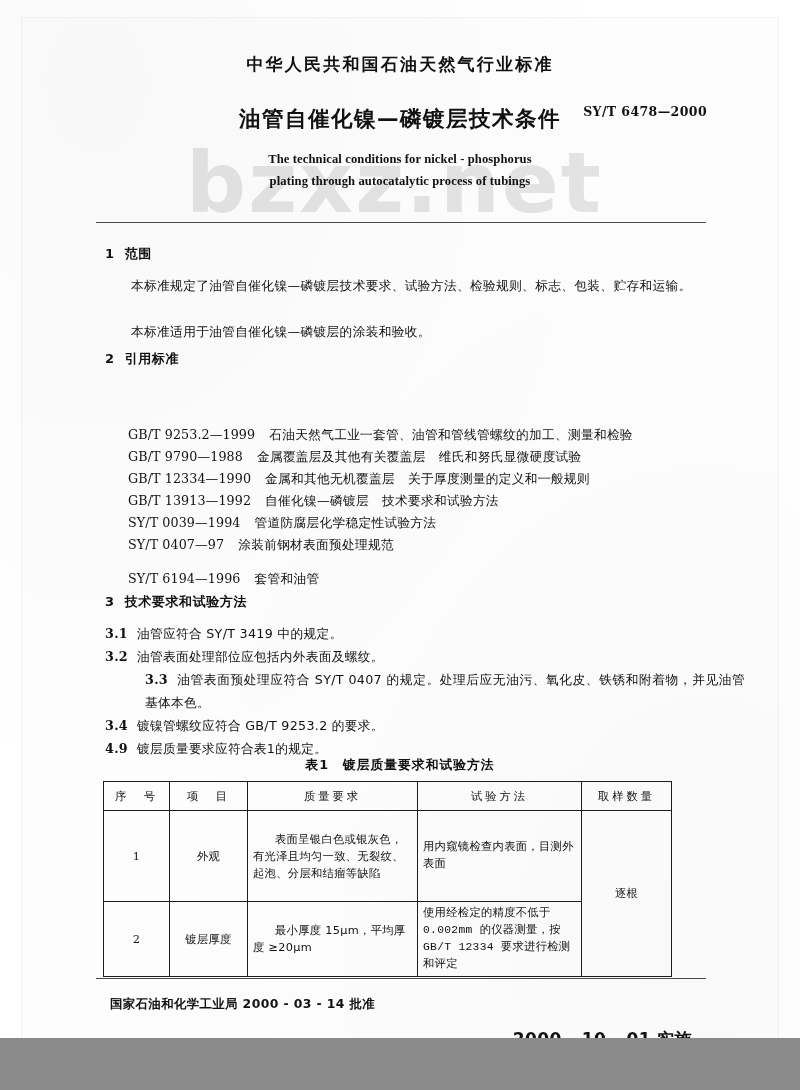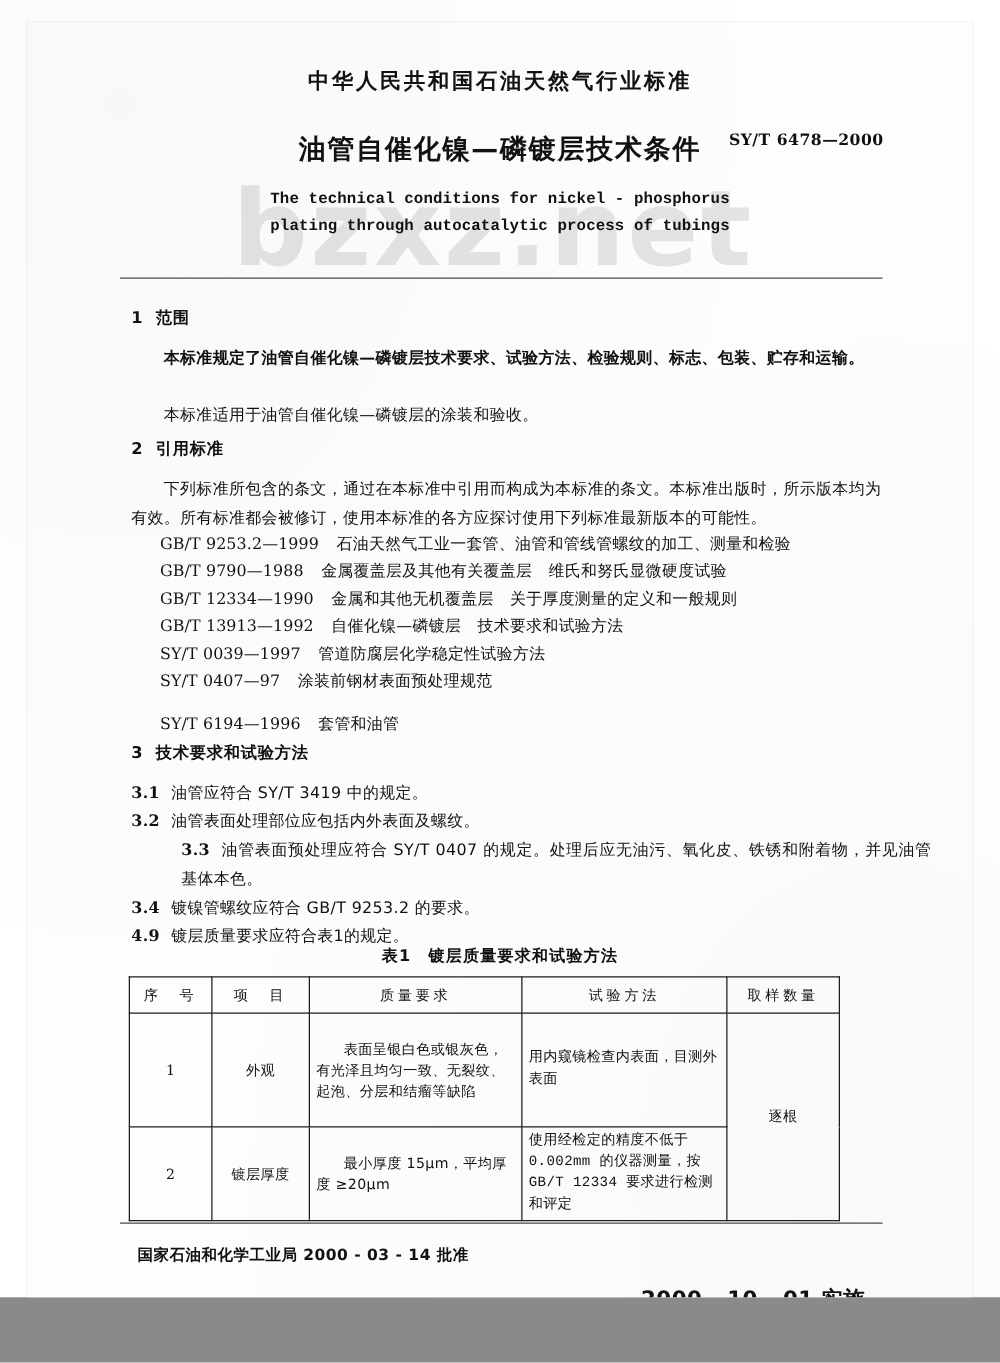--- a/index.html
+++ b/index.html
@@ -84,21 +84,21 @@
     text-align: center;
     font-size: 21.5px;
     font-weight: bold;
     letter-spacing: 1.5px;
   }
   .en-title {
     position: absolute;
     left: 0; right: 0;
     top: 148px;
     text-align: center;
-    font-family: Liberation Mono, monospace;
+    font-family: Liberation Serif, serif;
     font-size: 12.6px;
     font-weight: bold;
     line-height: 22px;
     letter-spacing: 0.1px;
   }
   .rule {
     position: absolute;
     left: 96px;
     width: 610px;
     height: 0;
@@ -259,44 +259,43 @@
       <div>The technical conditions for nickel - phosphorus</div>
       <div>plating through autocatalytic process of tubings</div>
     </div>
 
     <div class="rule rule-top"></div>
 
     <div class="sec-head" style="top:245px;">
       <span class="num">1</span><span>范围</span>
     </div>
 
-    <div class="para indent" style="top:274px;font-weight:bold;">本标准规定了油管自催化镍—磷镀层技术要求、试验方法、检验规则、标志、包装、贮存和运输。</div>
+    <div class="para indent" style="top:274px;">本标准规定了油管自催化镍—磷镀层技术要求、试验方法、检验规则、标志、包装、贮存和运输。</div>
 
     <div class="para indent" style="top:320px;">本标准适用于油管自催化镍—磷镀层的涂装和验收。</div>
 
     <div class="sec-head" style="top:350px;">
       <span class="num">2</span><span>引用标准</span>
     </div>
 
-    <div class="para indent" style="top:379px;">下列标准所包含的条文，通过在本标准中引用而构成为本标准的条文。本标准出版时，所示版本均为有效。所有标准都会被修订，使用本标准的各方应探讨使用下列标准最新版本的可能性。</div>
 
     <div class="ref-item" style="top:424px;">
       <span class="code">GB/T 9253.2—1999</span><span class="gap"></span><span>石油天然气工业一套管、油管和管线管螺纹的加工、测量和检验</span>
     </div>
     <div class="ref-item" style="top:446px;">
       <span class="code">GB/T 9790—1988</span><span class="gap"></span><span>金属覆盖层及其他有关覆盖层　维氏和努氏显微硬度试验</span>
     </div>
     <div class="ref-item" style="top:468px;">
       <span class="code">GB/T 12334—1990</span><span class="gap"></span><span>金属和其他无机覆盖层　关于厚度测量的定义和一般规则</span>
     </div>
     <div class="ref-item" style="top:490px;">
       <span class="code">GB/T 13913—1992</span><span class="gap"></span><span>自催化镍—磷镀层　技术要求和试验方法</span>
     </div>
     <div class="ref-item" style="top:512px;">
-      <span class="code">SY/T 0039—1997</span><span class="gap"></span><span>管道防腐层化学稳定性试验方法</span>
+      <span class="code">SY/T 0039—1994</span><span class="gap"></span><span>管道防腐层化学稳定性试验方法</span>
     </div>
     <div class="ref-item" style="top:534px;">
       <span class="code">SY/T 0407—97</span><span class="gap"></span><span>涂装前钢材表面预处理规范</span>
     </div>
     <div class="ref-item" style="top:568px;">
       <span class="code">SY/T 6194—1996</span><span class="gap"></span><span>套管和油管</span>
     </div>
 
     <div class="sec-head" style="top:593px;">
       <span class="num">3</span><span>技术要求和试验方法</span>

